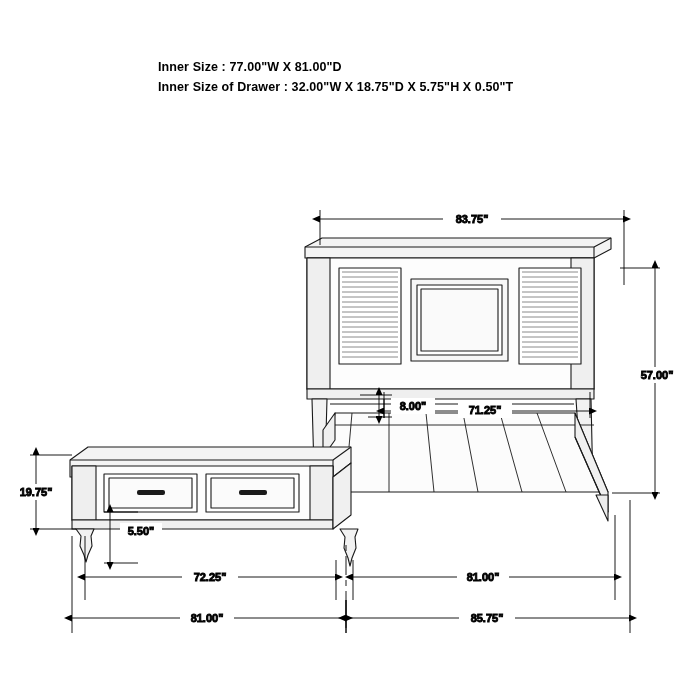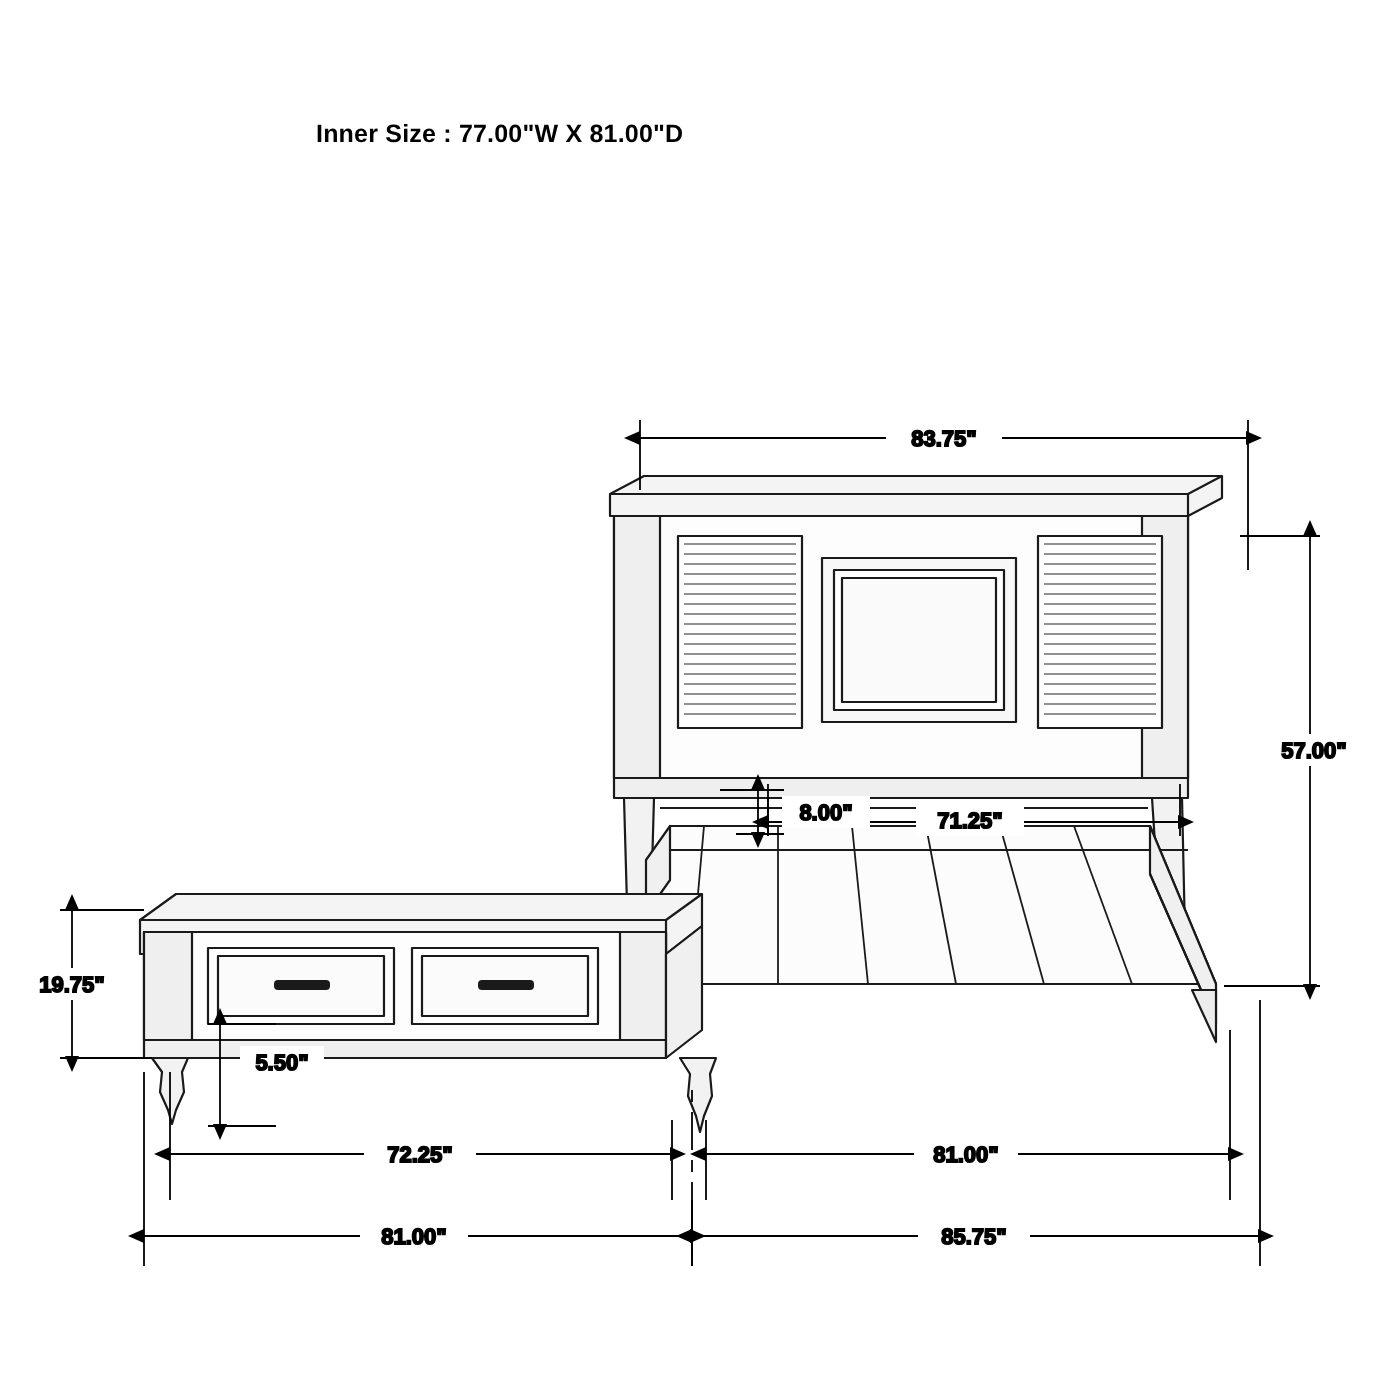--- a/index.html
+++ b/index.html
@@ -46,20 +46,21 @@
     fill: #000;
   }
 </style>
 </head>
 <body>
 
 <div id="stage">
 
   <div class="spec-block">
     <div class="spec-line">Inner Size : 77.00"W X 81.00"D</div>
+    <div class="spec-line">Inner Size of Drawer : 32.00"W X 18.75"D X 5.75"H X 0.50"T</div>
   </div>
 
   <svg class="diagram" viewBox="0 0 700 700">
     <defs>
       <marker id="arrL" markerWidth="9" markerHeight="7" refX="8" refY="3.5" orient="auto" markerUnits="userSpaceOnUse">
         <path d="M8,0 L0,3.5 L8,7 z" fill="#000"></path>
       </marker>
       <marker id="arrR" markerWidth="9" markerHeight="7" refX="1" refY="3.5" orient="auto" markerUnits="userSpaceOnUse">
         <path d="M0,0 L8,3.5 L0,7 z" fill="#000"></path>
       </marker>

